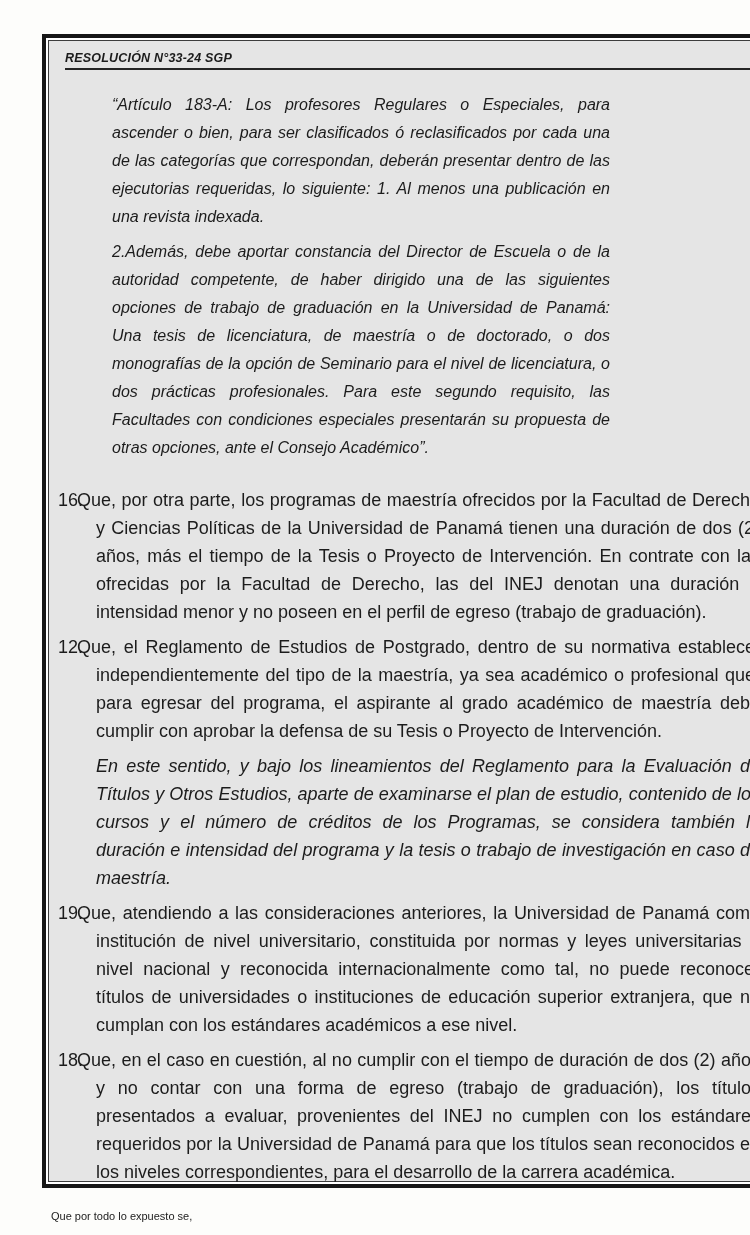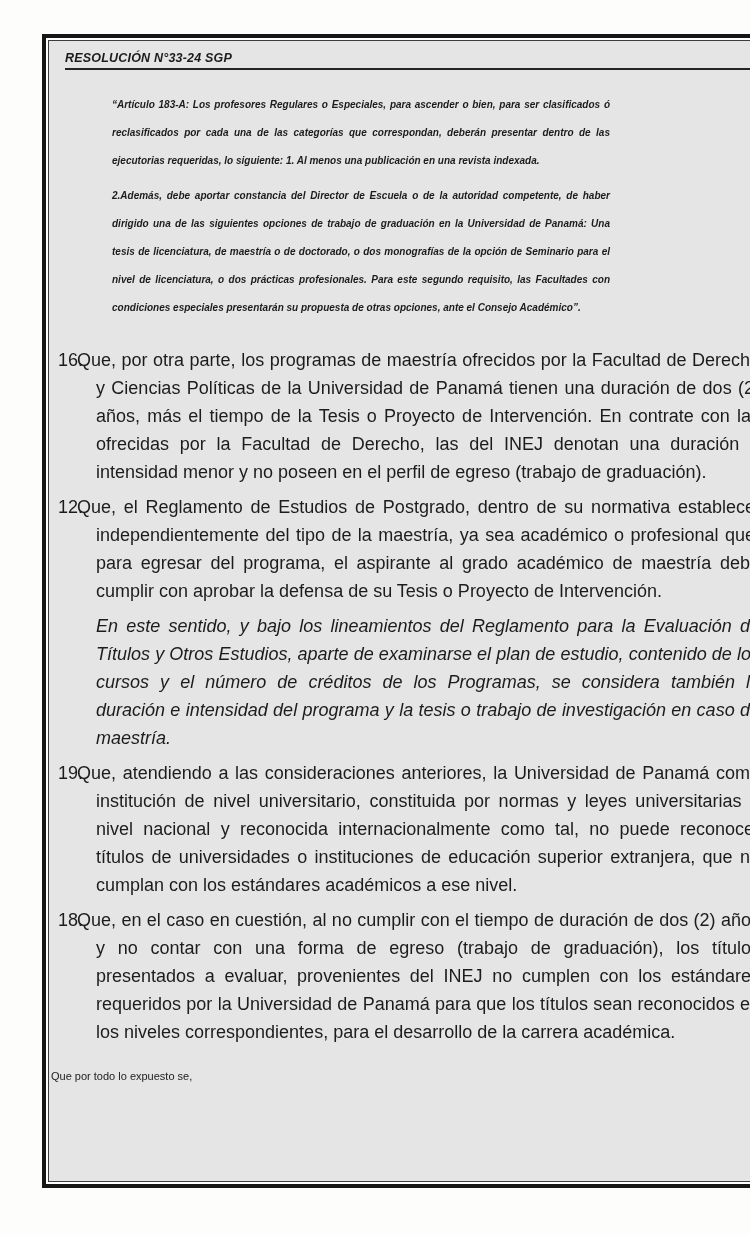--- a/index.html
+++ b/index.html
@@ -47,24 +47,23 @@
   .page-num {
     font-size: 13px;
     font-weight: bold;
     font-style: italic;
     margin-right: 6px;
   }
   .quote {
     margin: 21px 0 24px 63px;
     width: 498px;
     font-style: italic;
-    font-size: 10px;
+    font-size: 16px;
     line-height: 28px;
     text-align: justify;
-    font-weight: bold;
   }
   .quote p {
     margin: 0 0 7px 0;
   }
   .items {
     margin: 0;
   }
   .item {
     position: relative;
     padding-left: 47px;

